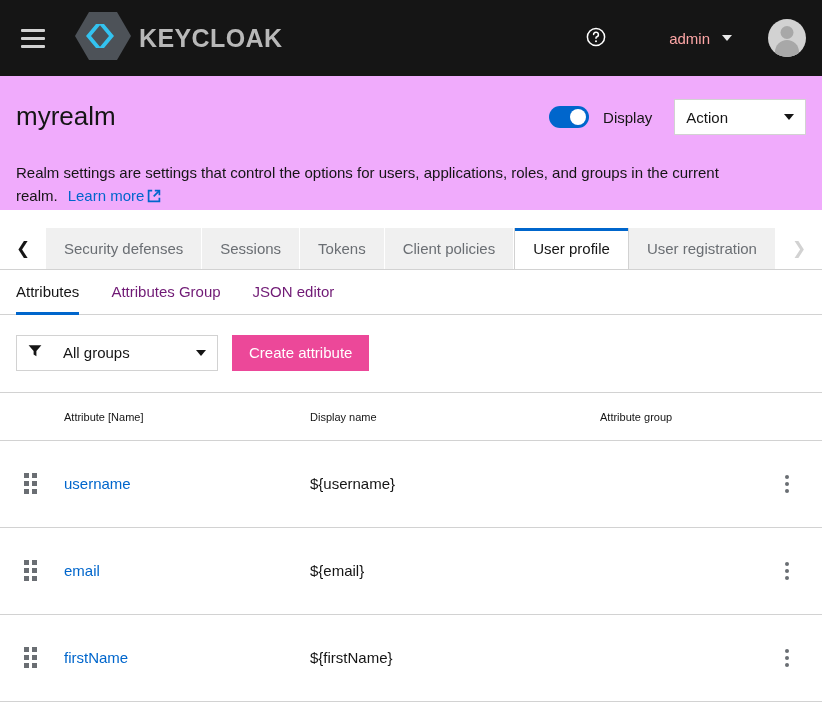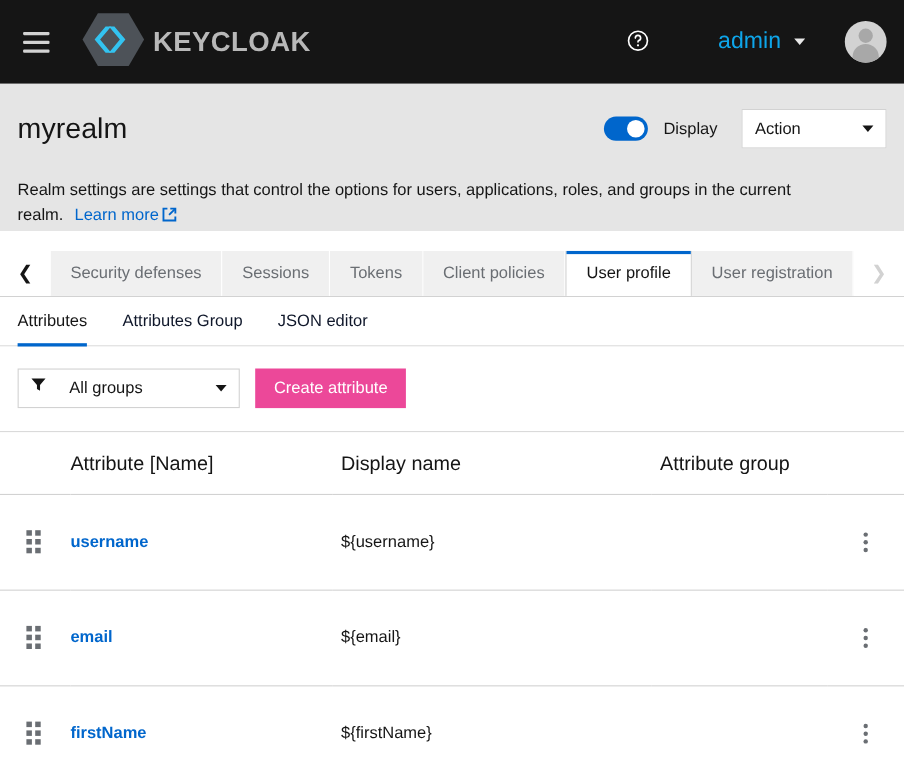--- a/index.html
+++ b/index.html
@@ -80,22 +80,22 @@
   .user-dropdown {
     display: flex;
     align-items: center;
     gap: 12px;
     padding: 8px 14px;
     cursor: pointer;
     margin-right: 22px;
     margin-left: 38px;
   }
   .user-name {
-    color: #0ea5e9;
-    font-size: 21px;
+    color: #fca5a5;
+    font-size: 15px;
   }
   .caret-down {
     width: 0; height: 0;
     border-left: 5px solid transparent;
     border-right: 5px solid transparent;
     border-top: 6px solid #e8e8e8;
   }
   .avatar {
     width: 38px; height: 38px;
     border-radius: 50%;
@@ -118,21 +118,21 @@
     width: 24px; height: 17px;
     border-radius: 12px 12px 0 0;
     background: #a8a8a8;
     left: 50%; bottom: 0;
     transform: translateX(-50%);
   }
 
   
   .page-header {
     padding: 22px 16px 0 16px;
-    background: #e5e5e5;
+    background: #f0abfc;
   }
   .title-row {
     display: flex;
     align-items: center;
     min-height: 38px;
   }
   .realm-title {
     font-size: 26px;
     font-weight: normal;
     color: #151515;
@@ -270,21 +270,21 @@
     height: 45px;
     padding: 0 16px;
     border-bottom: 1px solid #d2d2d2;
     background: #fff;
   }
   .subtab {
     display: flex;
     align-items: center;
     padding: 0 16px;
     font-size: 15px;
-    color: #0f172a;
+    color: #701a75;
     cursor: pointer;
     position: relative;
     white-space: nowrap;
   }
   .subtab:first-child { padding-left: 0; }
   .subtab.active { color: #151515; font-weight: normal; }
   .subtab.active::after {
     content: "";
     position: absolute;
     left: 0; right: 16px; bottom: -1px;
@@ -336,41 +336,41 @@
 
   
   .attr-table {
     width: 100%;
     border-collapse: collapse;
     background: #fff;
     table-layout: fixed;
   }
   .attr-table th {
     text-align: left;
-    font-size: 18px;
+    font-size: 11px;
     font-weight: normal;
     color: #151515;
     padding: 18px 8px 17px 8px;
     border-bottom: 1px solid #d2d2d2;
   }
   .attr-table td {
     font-size: 15px;
     color: #151515;
     padding: 25px 8px 25px 8px;
     border-bottom: 1px solid #d2d2d2;
     vertical-align: middle;
   }
   .col-drag  { width: 64px; }
   .col-name  { width: 238px; }
   .col-disp  { width: 290px; }
   .col-group { width: 160px; }
   .col-kebab { width: 70px; }
 
   .th-name  { padding-left: 0 !important; }
-  .cell-pad-name { padding-left: 0 !important; font-weight: bold; }
+  .cell-pad-name { padding-left: 0 !important; }
 
   .drag-handle {
     display: grid;
     grid-template-columns: repeat(2, 5px);
     grid-template-rows: repeat(3, 5px);
     gap: 3px;
     cursor: grab;
     width: 13px;
     margin-left: 16px;
   }

